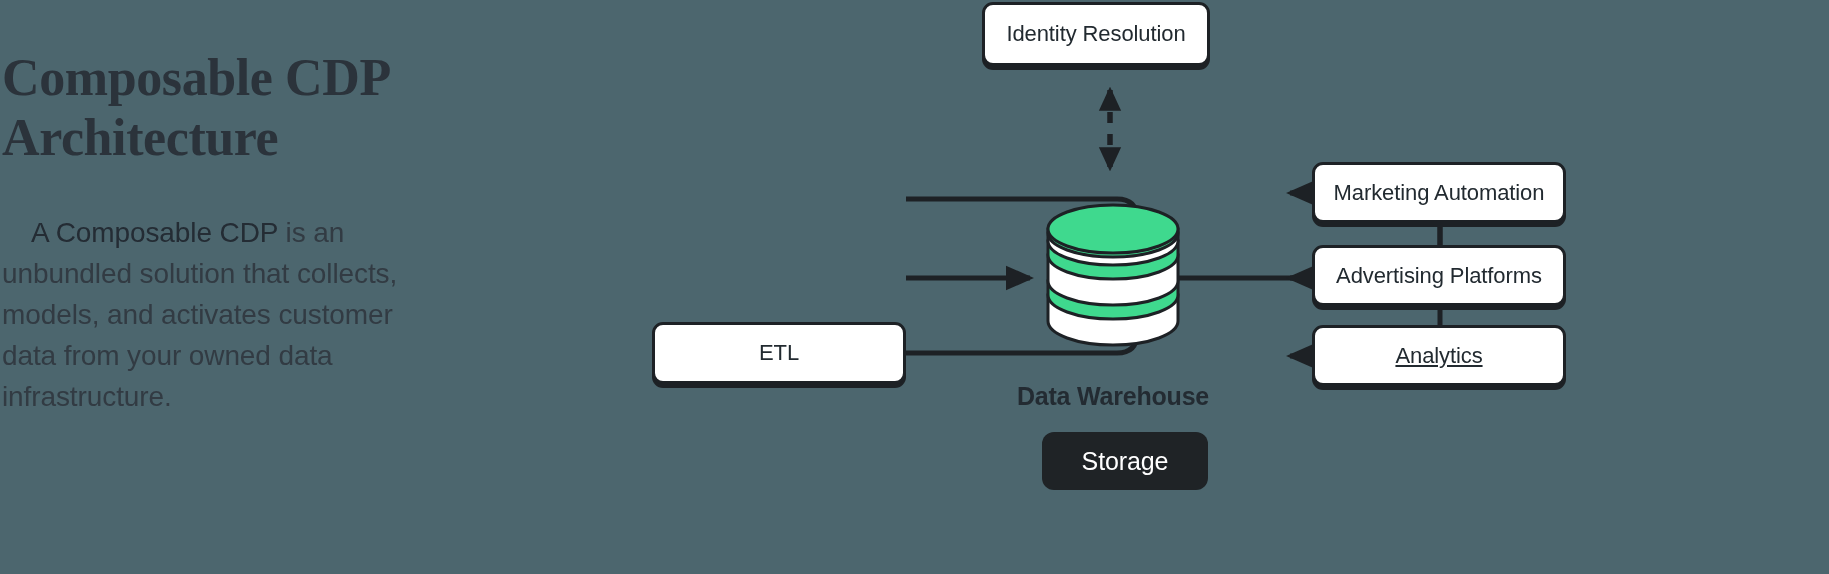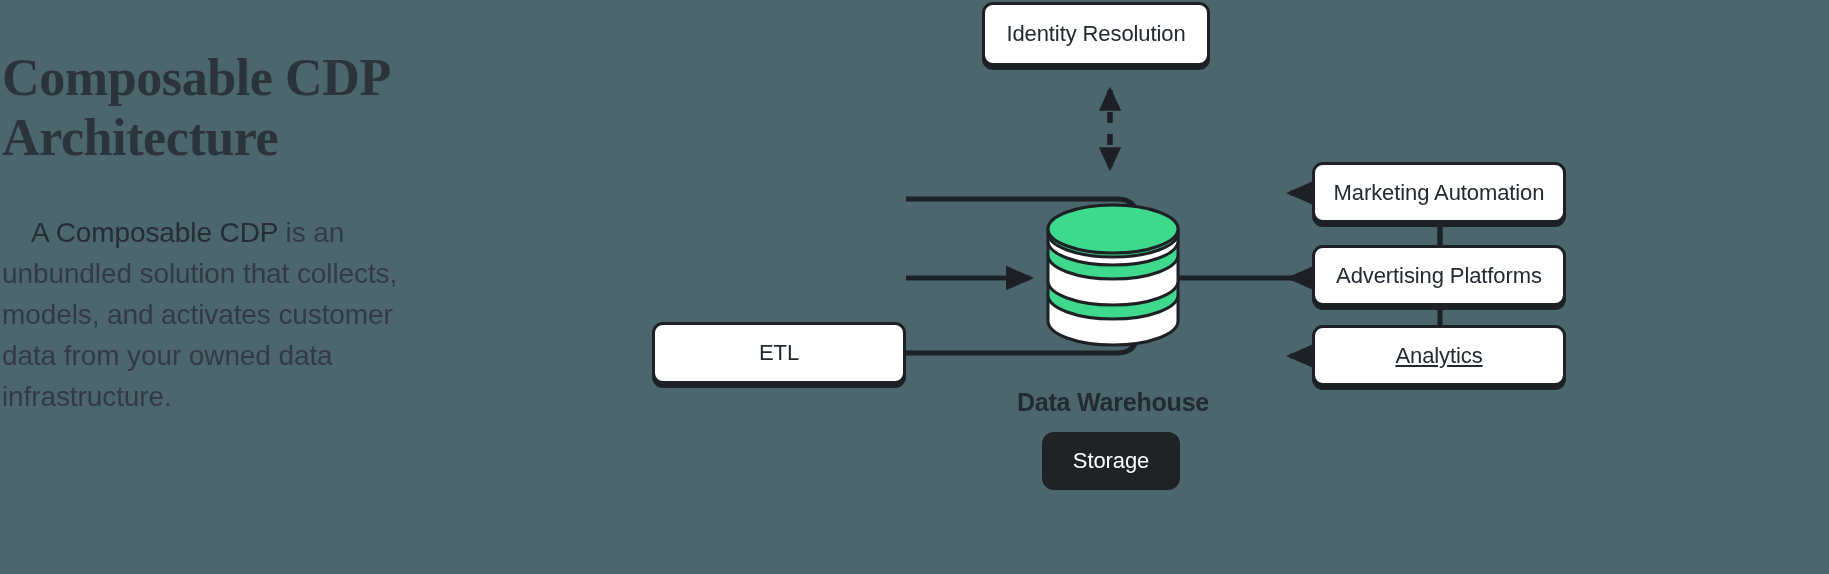--- a/index.html
+++ b/index.html
@@ -55,27 +55,27 @@
   
   #wires{position:absolute;left:0;top:0;width:1829px;height:574px;pointer-events:none;}
 
   
   #db{position:absolute;left:1046px;top:203px;width:134px;height:150px;}
 
   
   .dw-label{
     position:absolute;left:985px;top:382px;width:256px;
     text-align:center;font-size:25px;font-weight:700;
-    color:#232b32;letter-spacing:-0.2px;margin-top:6px;
+    color:#232b32;letter-spacing:-0.2px;
   }
   .storage{
-    position:absolute;left:1042px;top:432px;width:138px;height:58px;
+    position:absolute;left:1042px;top:432px;width:166px;height:58px;
     background:#1f2326;border-radius:12px;
     display:flex;align-items:center;justify-content:center;
-    color:#ffffff;font-size:22px;font-weight:400;letter-spacing:-0.1px;
+    color:#ffffff;font-size:25px;font-weight:400;letter-spacing:-0.1px;
   }
 </style>
 </head>
 <body>
 
 <div id="stage">
 
   <div class="copy">
     <div class="title">Composable CDP Architecture</div>
     <div class="para"><b>A Composable CDP</b><span> is an unbundled solution that collects, models, and activates customer data from your owned data infrastructure.</span></div>

